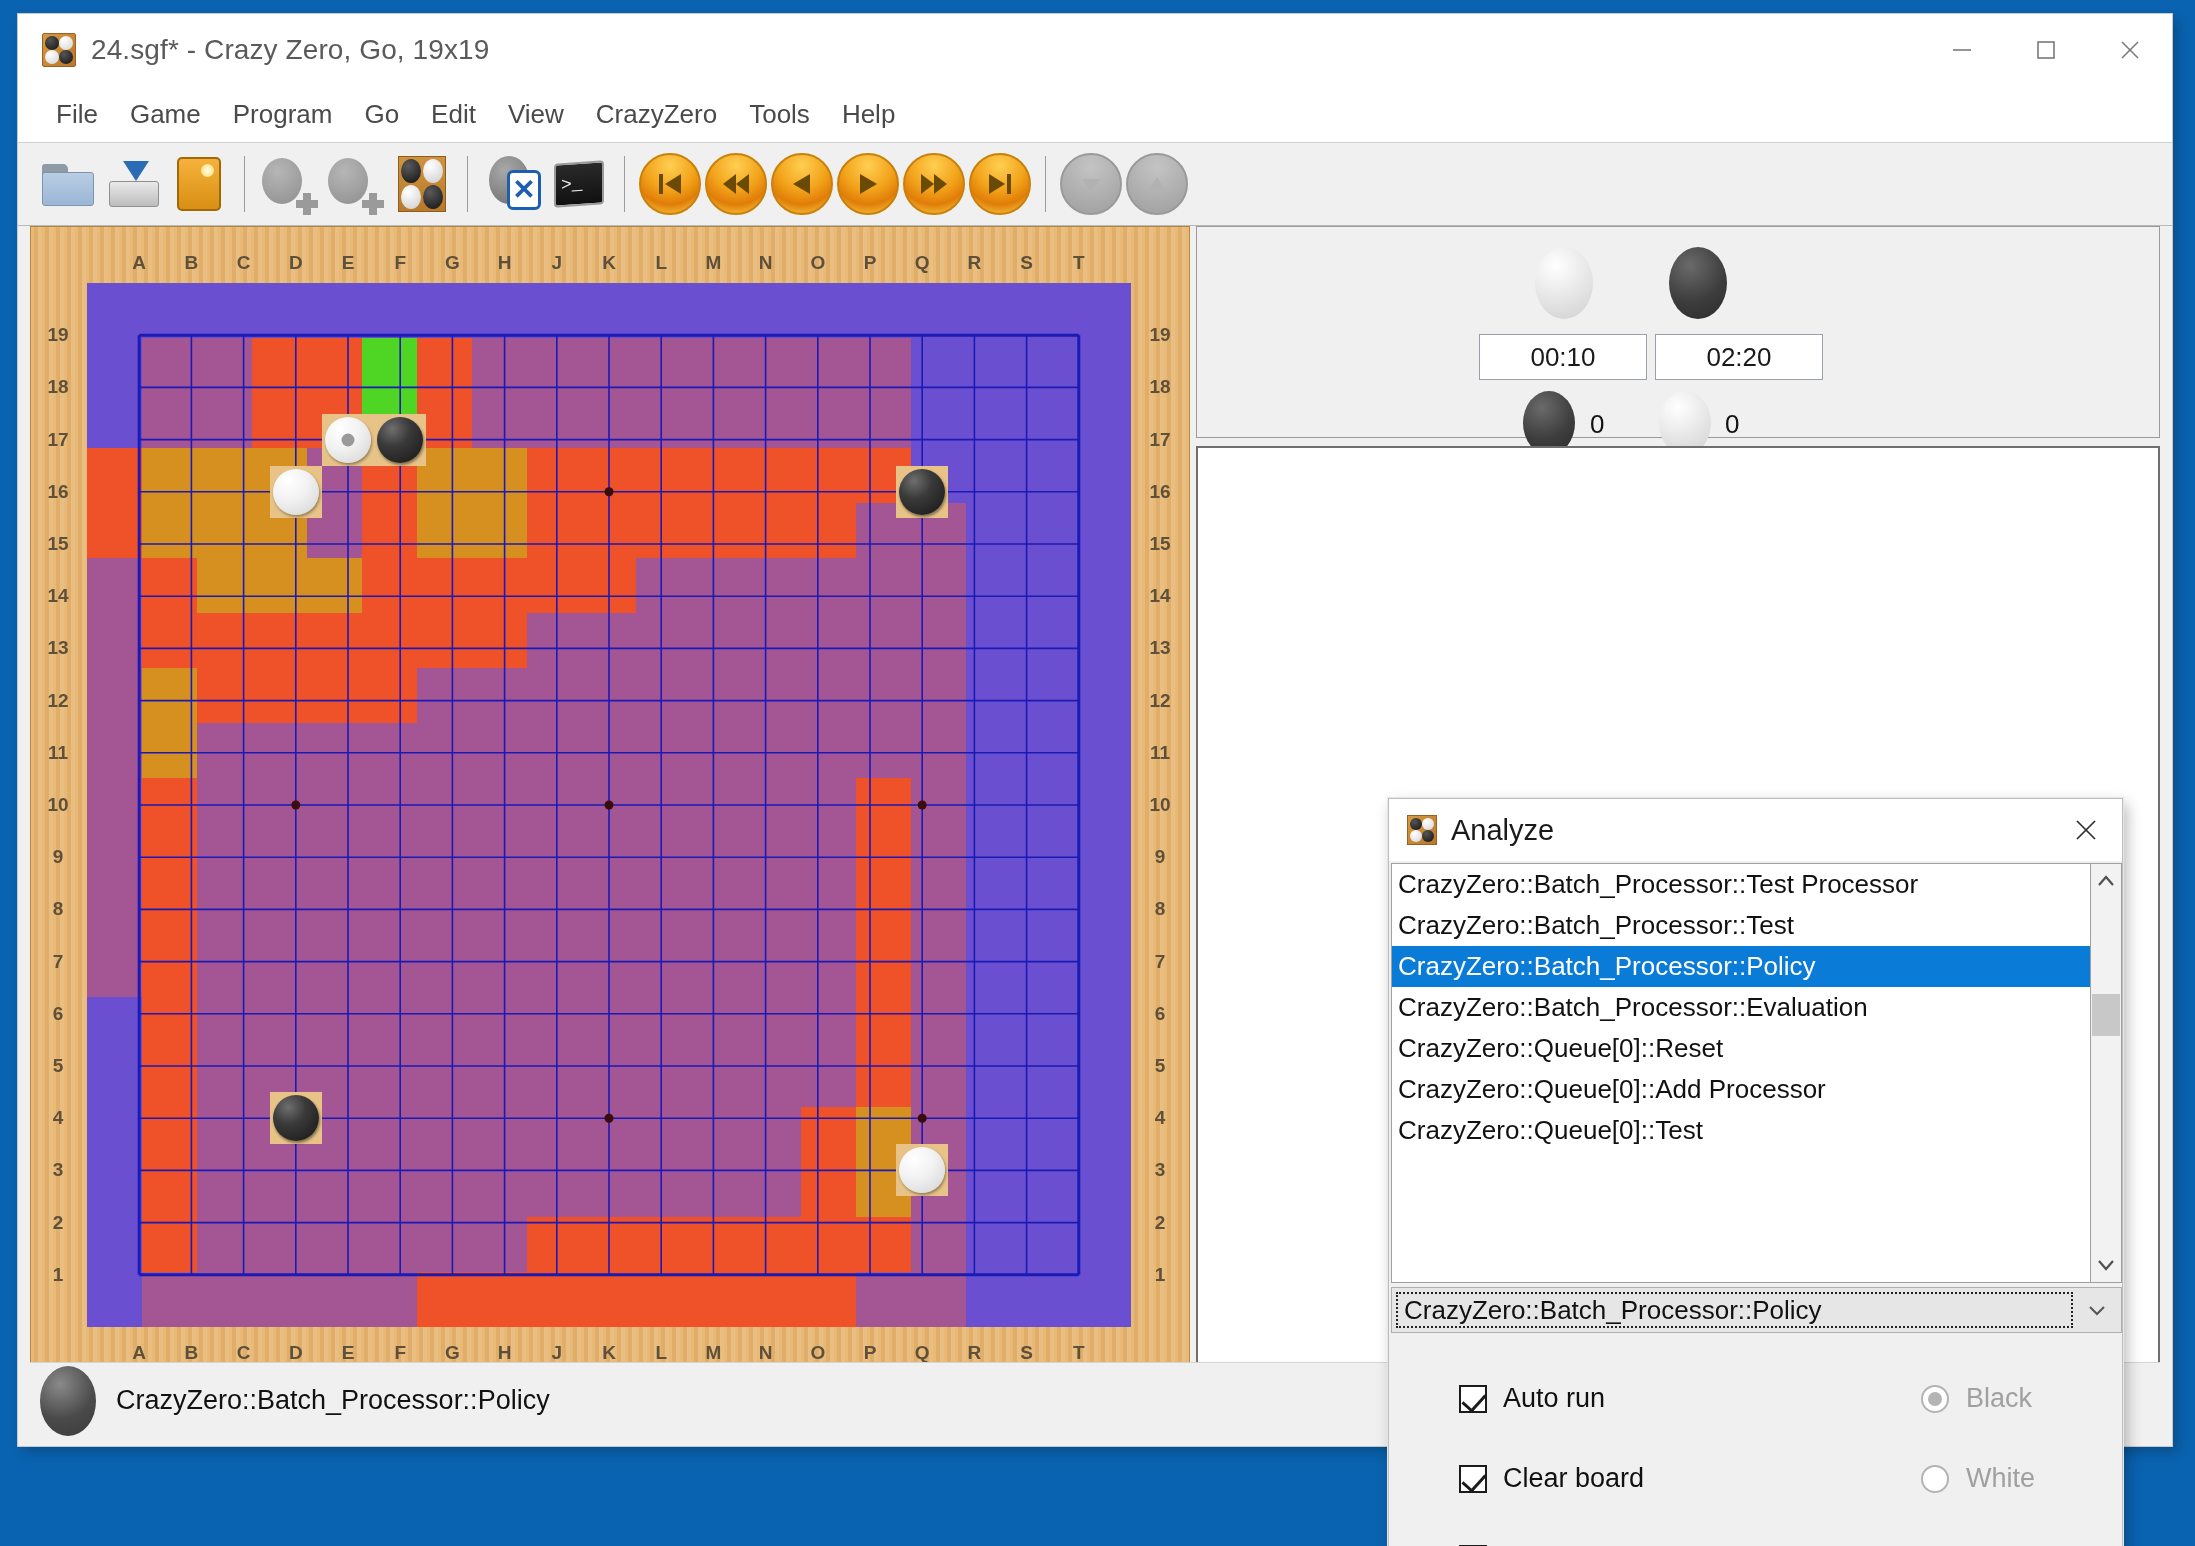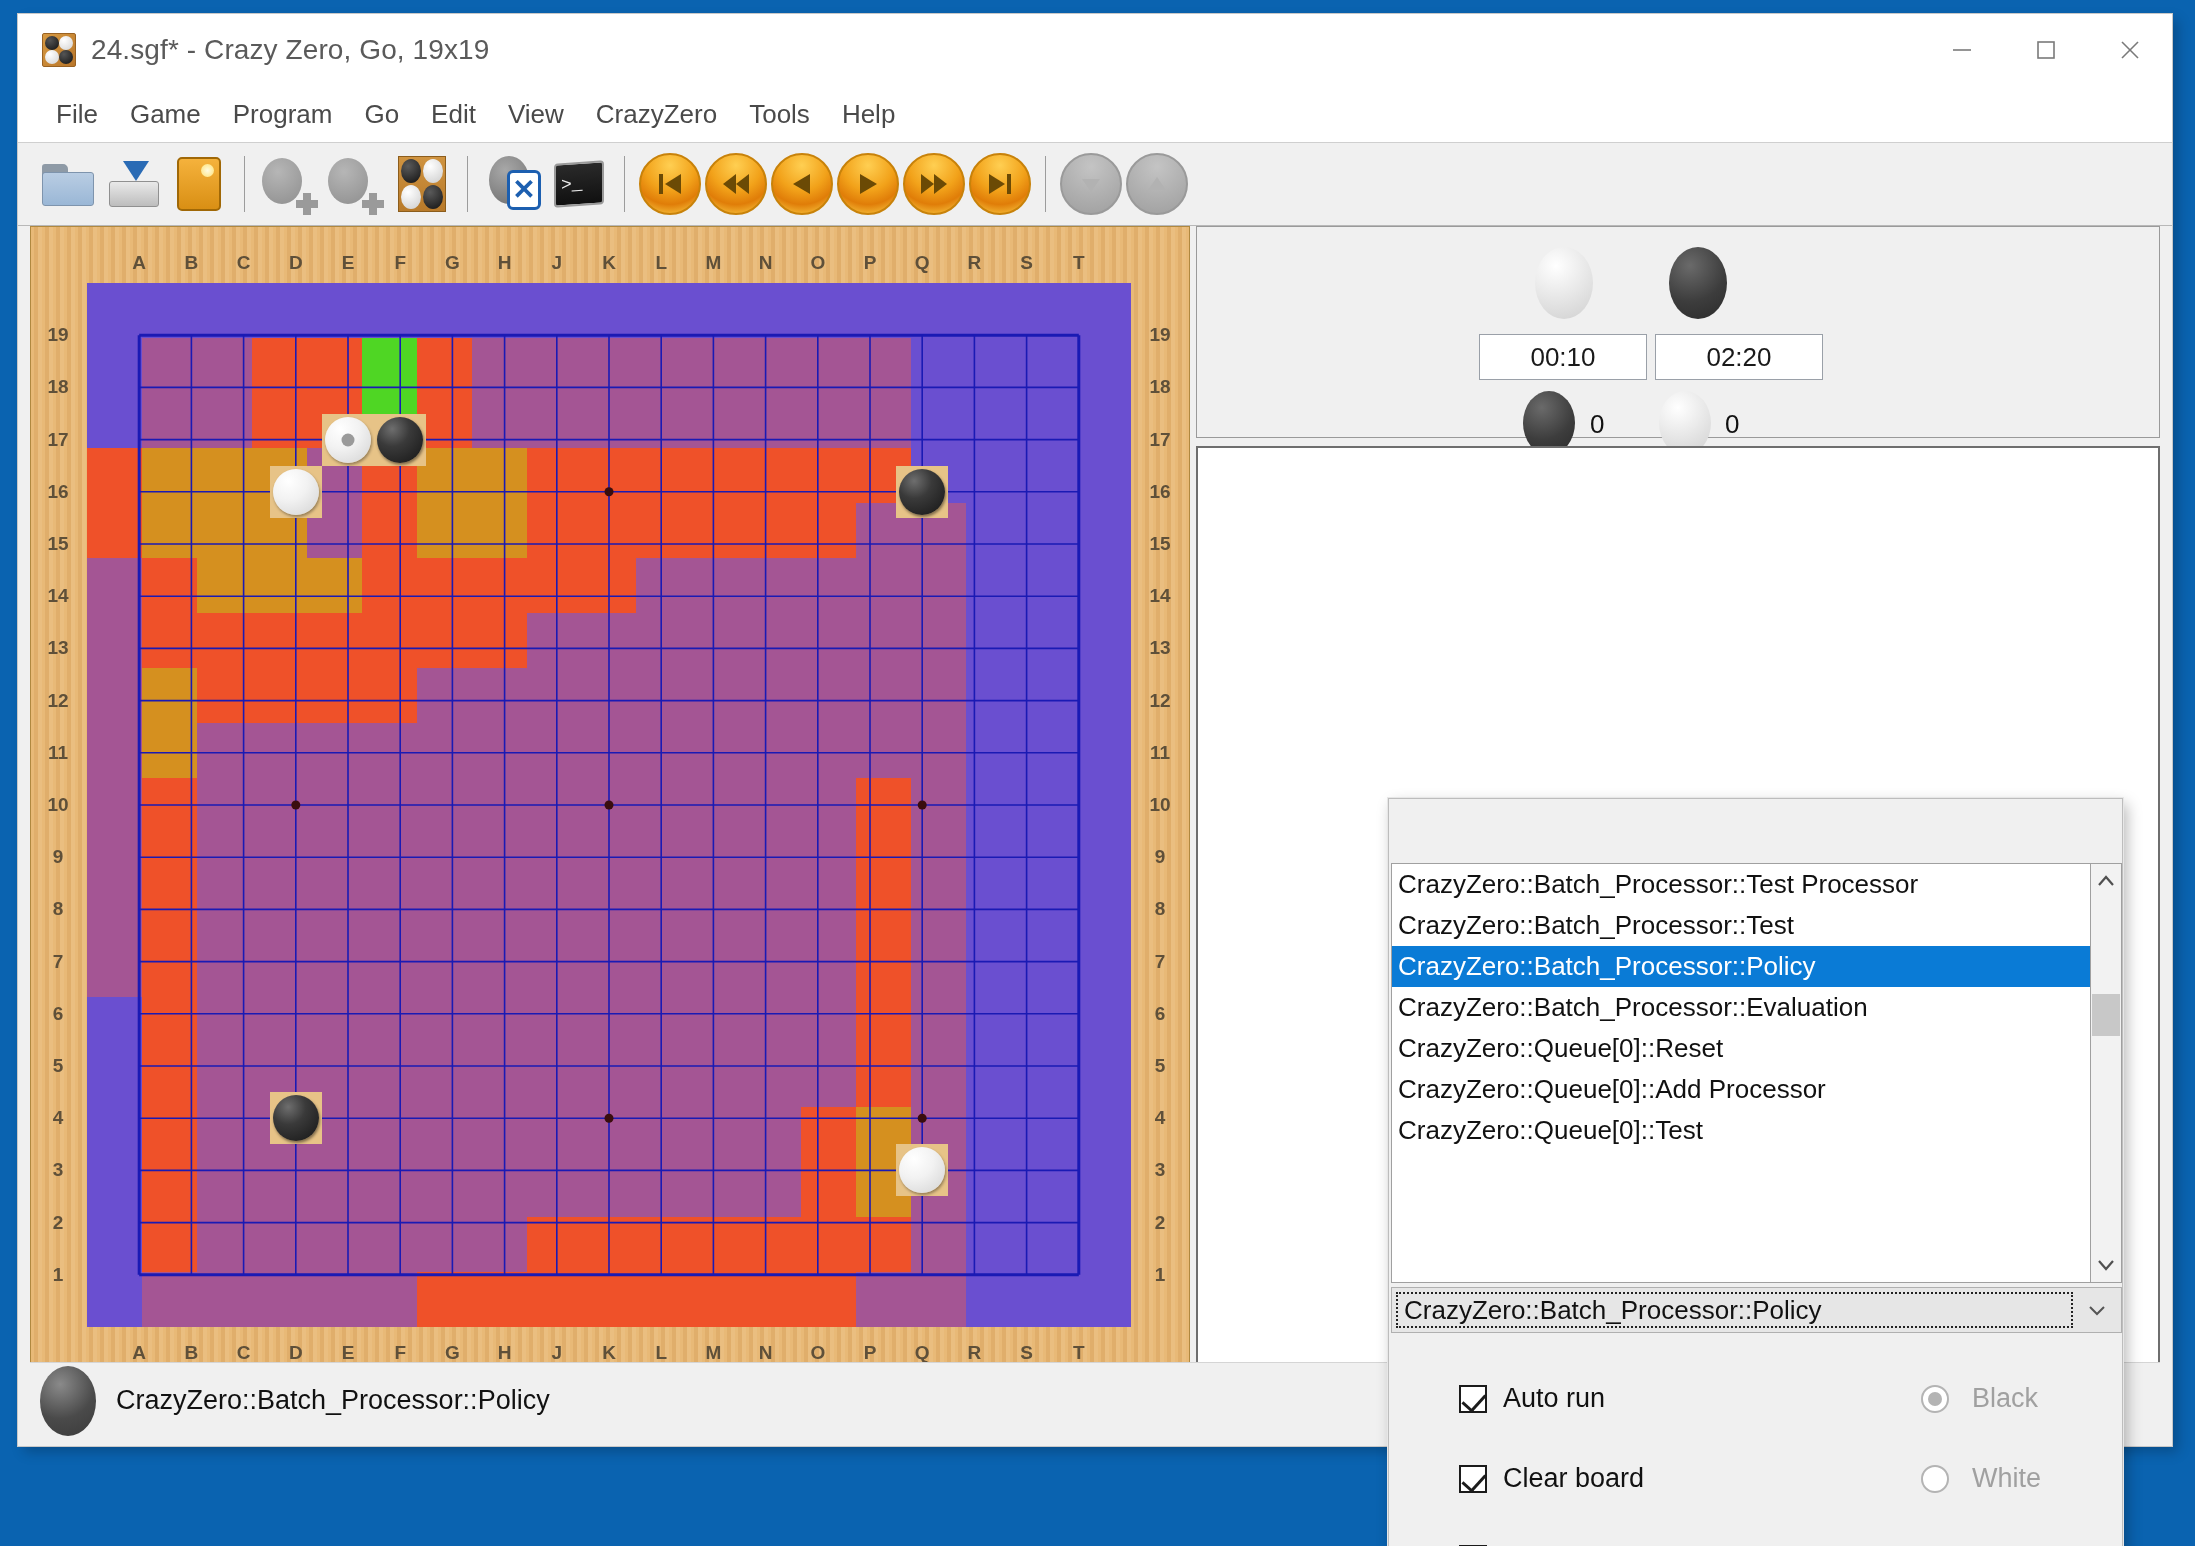--- a/index.html
+++ b/index.html
@@ -162,21 +162,21 @@
     display:flex;align-items:center;padding-left:6px;font-size:26px;color:#111;}
   #dlg-combo-arrow{width:48px;display:flex;align-items:center;justify-content:center;}
   #dlg-combo-arrow svg{stroke:#555;stroke-width:2;fill:none;}
 
   #dlg-body{position:absolute;left:2px;top:536px;width:731px;bottom:0;}
   .cbrow{position:absolute;display:flex;align-items:center;gap:16px;}
   .cbox{width:28px;height:28px;border:2px solid #1b1b1b;background:#fff;position:relative;}
   .cbox::after{content:"";position:absolute;left:6px;top:2px;width:11px;height:19px;
     border:solid #1b1b1b;border-width:0 3px 3px 0;transform:rotate(42deg);}
   .cblabel{font-size:27px;color:#111;}
-  .radrow{position:absolute;display:flex;align-items:center;gap:23px;}
+  .radrow{position:absolute;display:flex;align-items:center;gap:17px;}
   .rad{width:28px;height:28px;border:2px solid #b4b4b4;border-radius:50%;background:#fff;position:relative;}
   .rad.on::after{content:"";position:absolute;left:5px;top:5px;width:14px;height:14px;border-radius:50%;background:#b4b4b4;}
   .radlabel{font-size:27px;color:#a0a0a0;}
 </style>
 </head>
 <body>
 
 <div id="app-window">
 
   <div id="titlebar">
@@ -850,20 +850,35 @@
       </div>
       <div id="text-panel"></div>
     </div>
 
     <div id="statusbar">
       <div id="status-stone"></div>
       <span id="status-text">CrazyZero::Batch_Processor::Policy</span>
     </div>
 
     <div id="dlg">
+      <div id="dlg-title">
+        <div id="dlg-icon">
+          <i class="b1"></i>
+            <i class="w1"></i>
+            <i class="w2"></i>
+            <i class="b2"></i>
+        </div>
+        <span id="dlg-title-text">Analyze</span>
+        <div id="dlg-close">
+          <svg width="30" height="30" viewBox="0 0 30 30">
+              <line x1="6" y1="6" x2="24" y2="24"></line>
+              <line x1="24" y1="6" x2="6" y2="24"></line>
+            </svg>
+        </div>
+      </div>
 
       <div id="dlg-list">
           <div class="li">CrazyZero::Batch_Processor::Test Processor</div>
           <div class="li">CrazyZero::Batch_Processor::Test</div>
           <div class="li sel">CrazyZero::Batch_Processor::Policy</div>
           <div class="li">CrazyZero::Batch_Processor::Evaluation</div>
           <div class="li">CrazyZero::Queue[0]::Reset</div>
           <div class="li">CrazyZero::Queue[0]::Add Processor</div>
           <div class="li">CrazyZero::Queue[0]::Test</div>
         </div>

